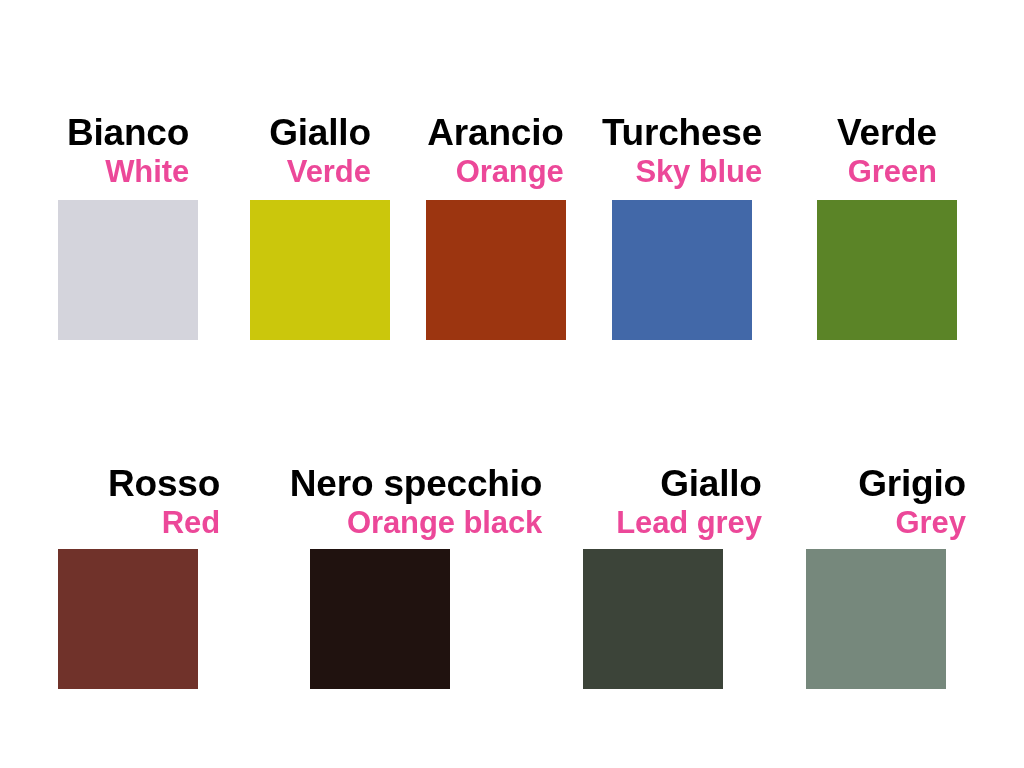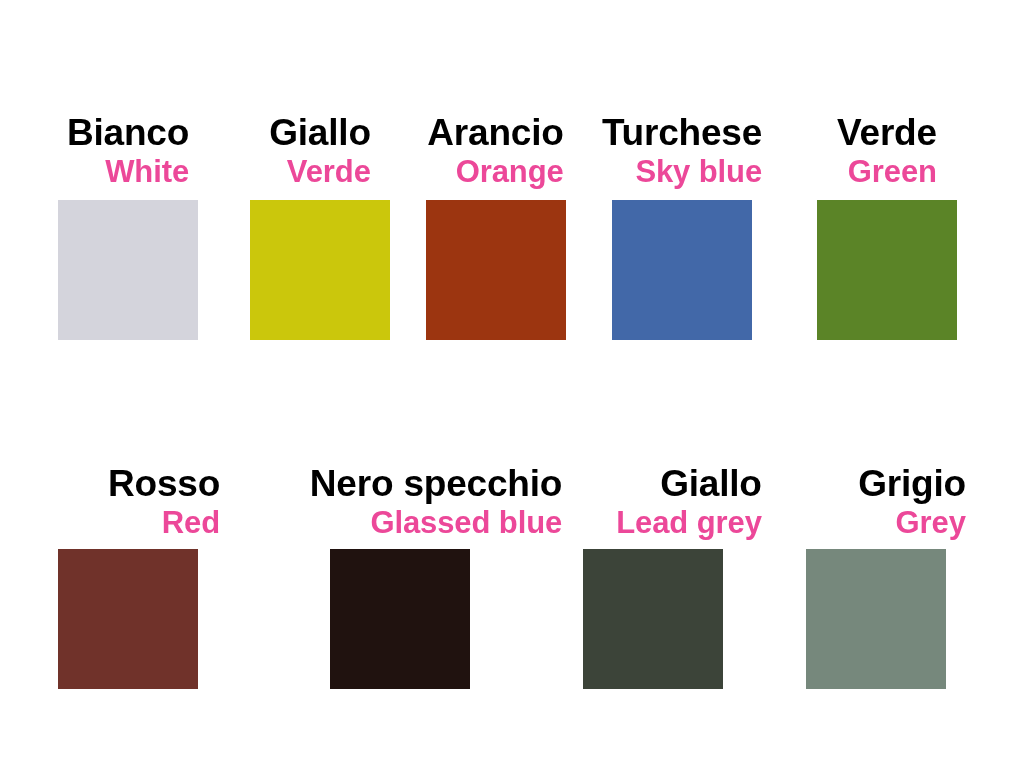--- a/index.html
+++ b/index.html
@@ -112,24 +112,24 @@
   </div>
 
   <div class="swatch-cell row-bottom" style="left:58px; width:140px;">
     <div class="label-stack">
       <span class="name-it">Rosso</span>
       <span class="name-en">Red</span>
     </div>
     <div class="chip" style="background-color: rgb(112, 50, 42);"></div>
   </div>
 
-  <div class="swatch-cell row-bottom" style="left:330px; width:140px;">
+  <div class="swatch-cell row-bottom" style="left:310px; width:140px;">
     <div class="label-stack">
       <span class="name-it">Nero specchio</span>
-      <span class="name-en">Glassed blue</span>
+      <span class="name-en">Orange black</span>
     </div>
     <div class="chip" style="background-color: rgb(32, 18, 15);"></div>
   </div>
 
   <div class="swatch-cell row-bottom" style="left:583px; width:140px;">
     <div class="label-stack">
       <span class="name-it">Giallo</span>
       <span class="name-en">Lead grey</span>
     </div>
     <div class="chip" style="background-color: rgb(60, 68, 57);"></div>

